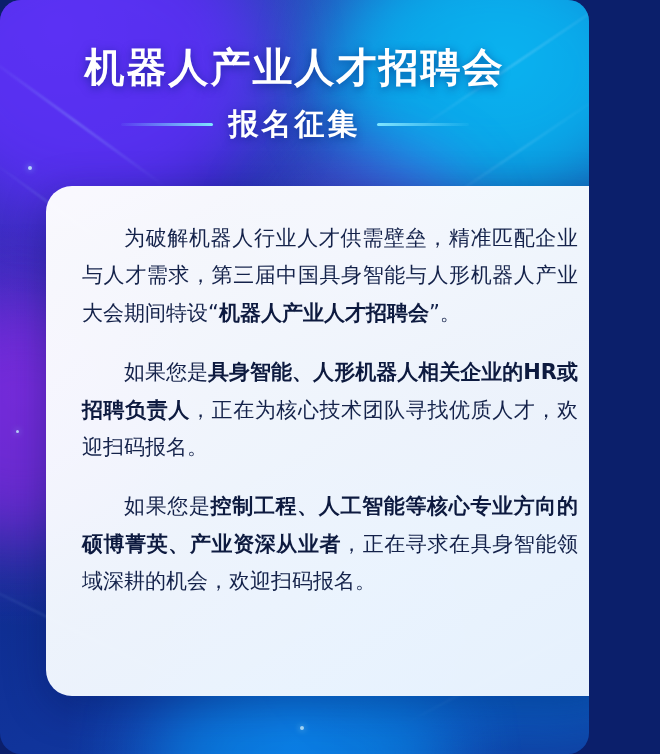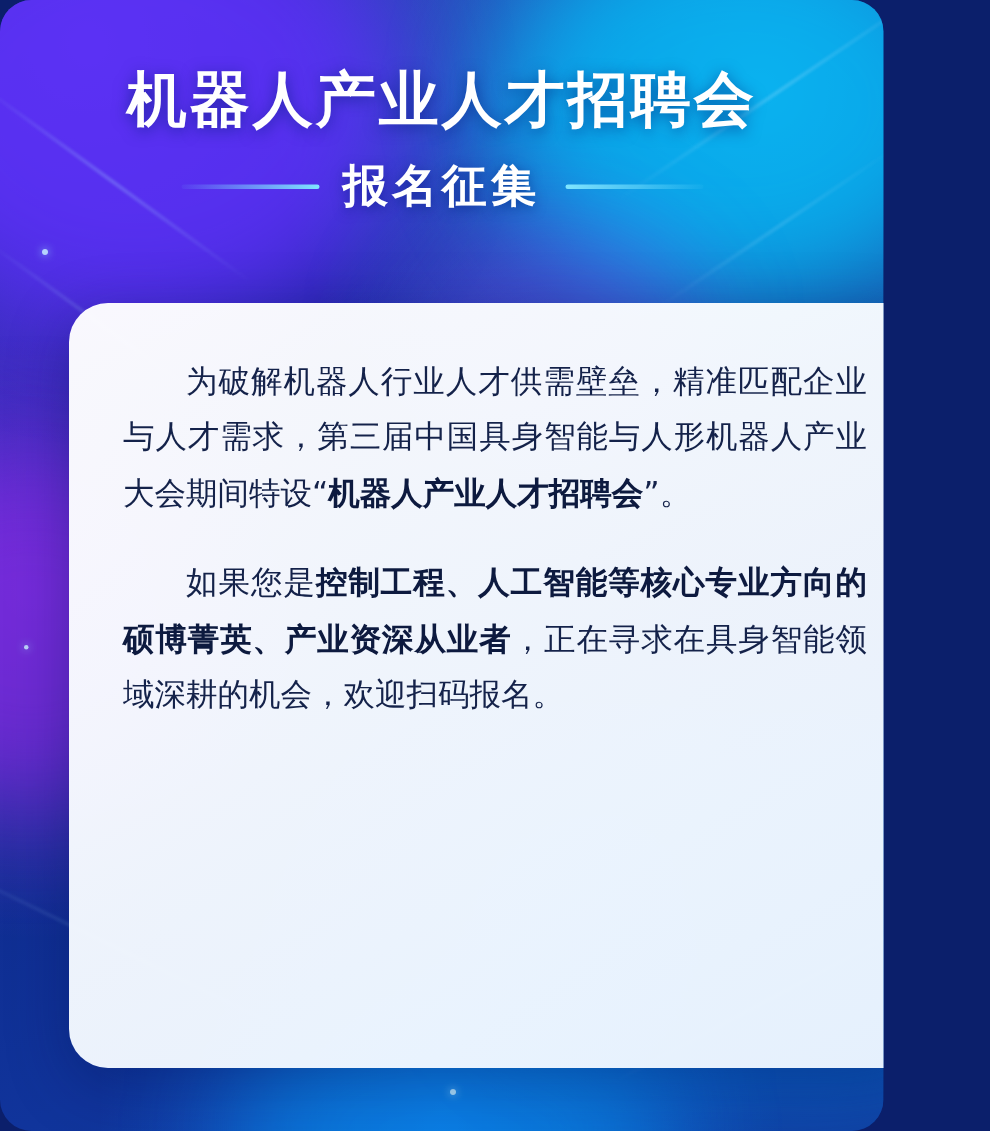--- a/index.html
+++ b/index.html
@@ -102,21 +102,21 @@
     font-size: 30px;
     letter-spacing: 3px;
     color: #ffffff;
     text-shadow: 0 2px 8px rgba(0,30,120,0.55);
   }
 
   
   .card {
     position: absolute;
     left: 46px;
-    top: 202px;
+    top: 186px;
     width: 568px;
     height: 510px;
     border-radius: 26px;
     background: linear-gradient(150deg, rgba(255,255,255,0.97) 0%, rgba(244,249,255,0.97) 55%, rgba(236,245,255,0.97) 100%);
     box-shadow: 0 10px 40px rgba(3,16,80,0.35);
     padding: 34px 36px 20px 36px;
     z-index: 4;
     overflow: hidden;
   }
   .para {
@@ -160,16 +160,17 @@
     <div class="title">机器人产业人才招聘会</div>
     <div class="subtitle-row">
       <span class="rule"></span>
       <span class="subtitle">报名征集</span>
       <span class="rule right"></span>
     </div>
   </div>
 
   <div class="card">
     <p class="para"><span>为破解机器人行业人才供需壁垒，精准匹配企业与人才需求，第三届中国具身智能与人形机器人产业大会期间特设“</span><b>机器人产业人才招聘会</b><span>”。</span></p>
+    <p class="para"><span>如果您是</span><b>具身智能、人形机器人相关企业的HR或招聘负责人</b><span>，正在为核心技术团队寻找优质人才，欢迎扫码报名。</span></p>
     <p class="para"><span>如果您是</span><b>控制工程、人工智能等核心专业方向的硕博菁英、产业资深从业者</b><span>，正在寻求在具身智能领域深耕的机会，欢迎扫码报名。</span></p>
   </div>
 
 </div>
 
 </body></html>

